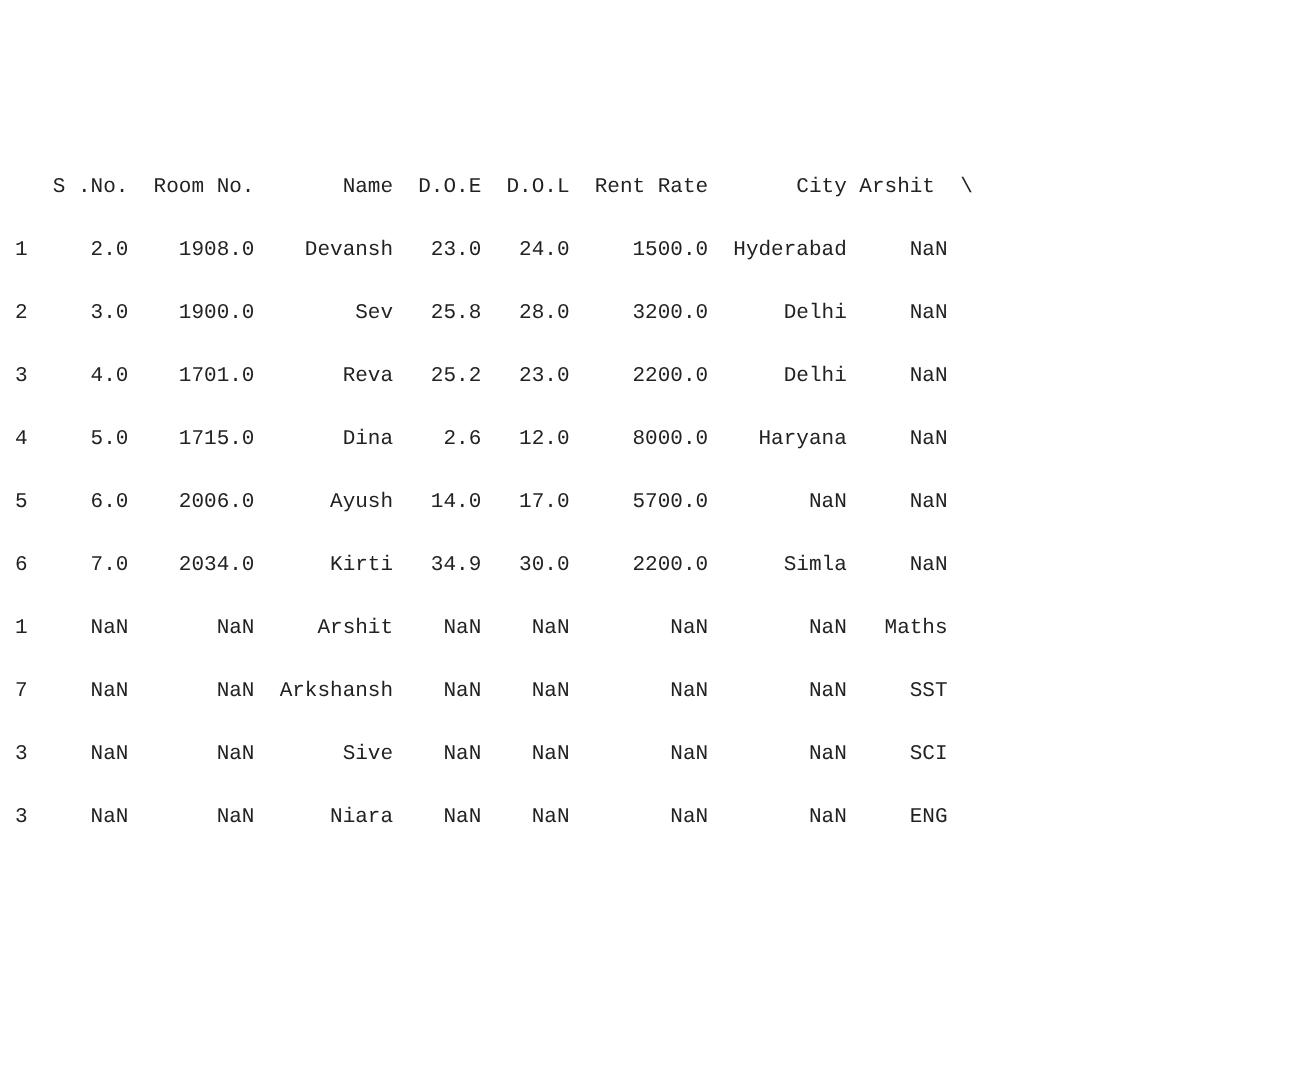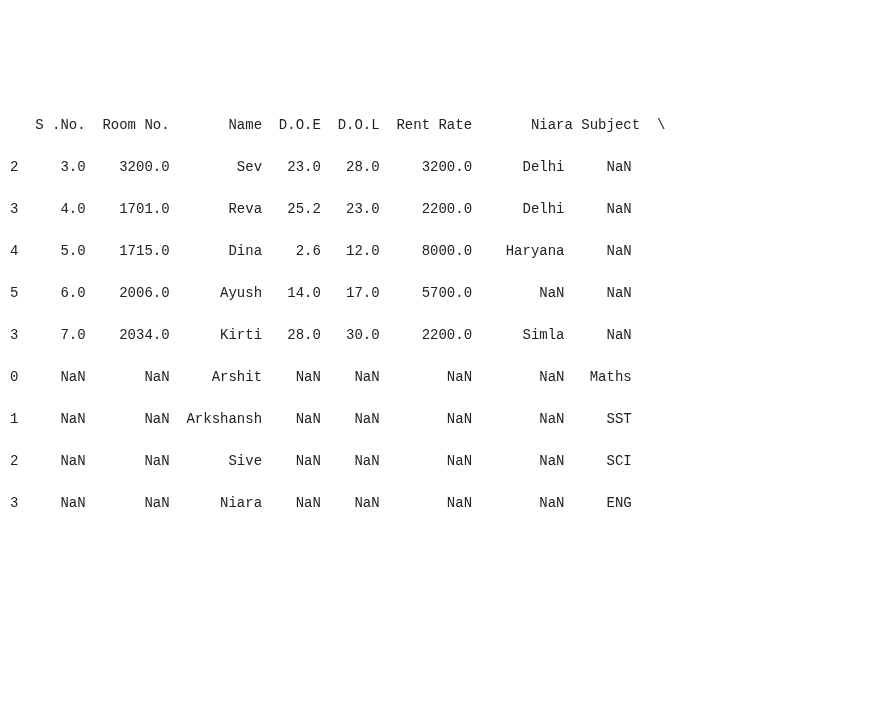--- a/index.html
+++ b/index.html
@@ -15,29 +15,30 @@
     .output-line {
       display: block;
     }
   </style>
 </head>
 <body>
 
 
 
 <div>
-<span class="output-line">   S .No.  Room No.       Name  D.O.E  D.O.L  Rent Rate       Niara Subject  \</span>
-<span class="output-line">2     3.0    3200.0        Sev   23.0   28.0     3200.0      Delhi     NaN</span>
+<span class="output-line">   S .No.  Room No.       Name  D.O.E  D.O.L  Rent Rate       City Arshit  \</span>
+<span class="output-line">1     2.0    1908.0    Devansh   23.0   24.0     1500.0  Hyderabad     NaN</span>
+<span class="output-line">2     3.0    1900.0        Sev   25.8   28.0     3200.0      Delhi     NaN</span>
 <span class="output-line">3     4.0    1701.0       Reva   25.2   23.0     2200.0      Delhi     NaN</span>
 <span class="output-line">4     5.0    1715.0       Dina    2.6   12.0     8000.0    Haryana     NaN</span>
 <span class="output-line">5     6.0    2006.0      Ayush   14.0   17.0     5700.0        NaN     NaN</span>
-<span class="output-line">3     7.0    2034.0      Kirti   28.0   30.0     2200.0      Simla     NaN</span>
-<span class="output-line">0     NaN       NaN     Arshit    NaN    NaN        NaN        NaN   Maths</span>
-<span class="output-line">1     NaN       NaN  Arkshansh    NaN    NaN        NaN        NaN     SST</span>
-<span class="output-line">2     NaN       NaN       Sive    NaN    NaN        NaN        NaN     SCI</span>
+<span class="output-line">6     7.0    2034.0      Kirti   34.9   30.0     2200.0      Simla     NaN</span>
+<span class="output-line">1     NaN       NaN     Arshit    NaN    NaN        NaN        NaN   Maths</span>
+<span class="output-line">7     NaN       NaN  Arkshansh    NaN    NaN        NaN        NaN     SST</span>
+<span class="output-line">3     NaN       NaN       Sive    NaN    NaN        NaN        NaN     SCI</span>
 <span class="output-line">3     NaN       NaN      Niara    NaN    NaN        NaN        NaN     ENG</span>
 
 
 
 
 
 
 
 
 

